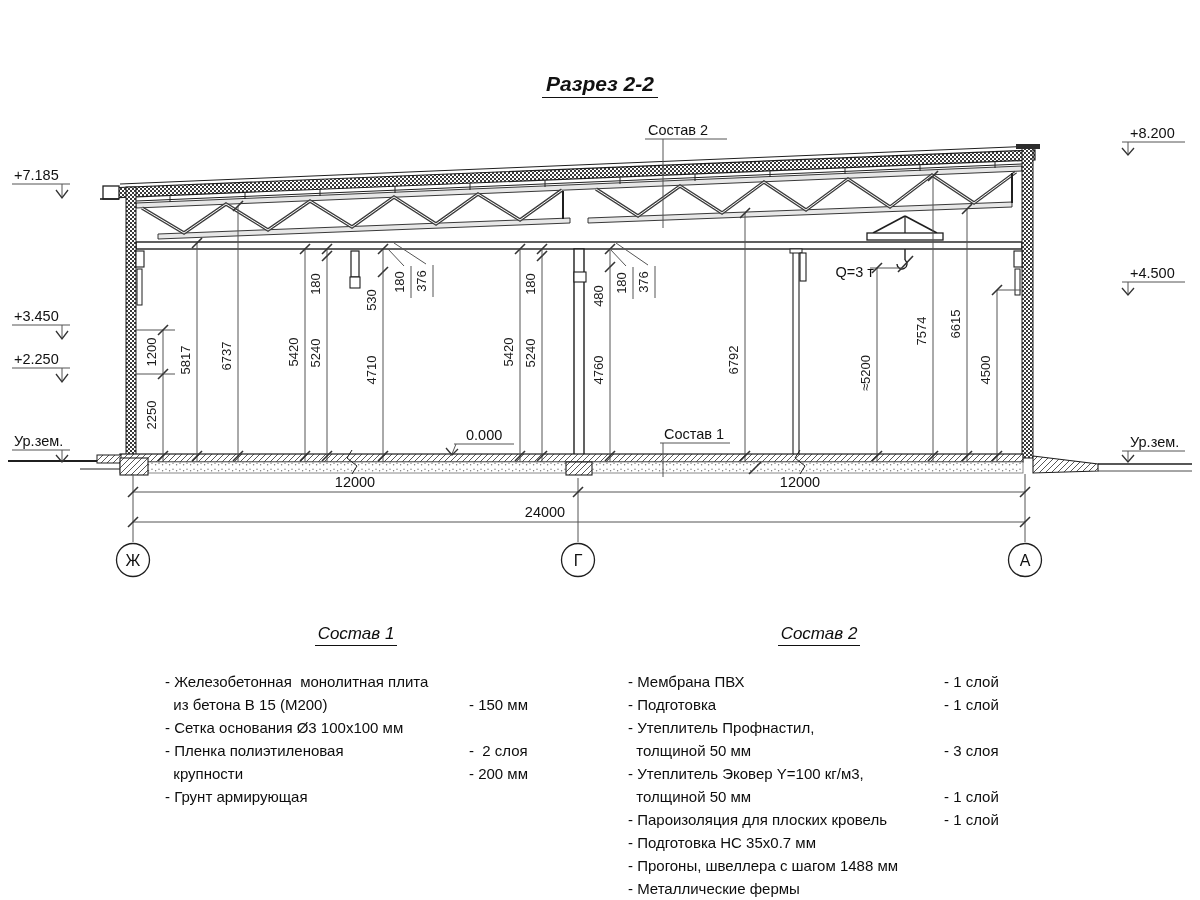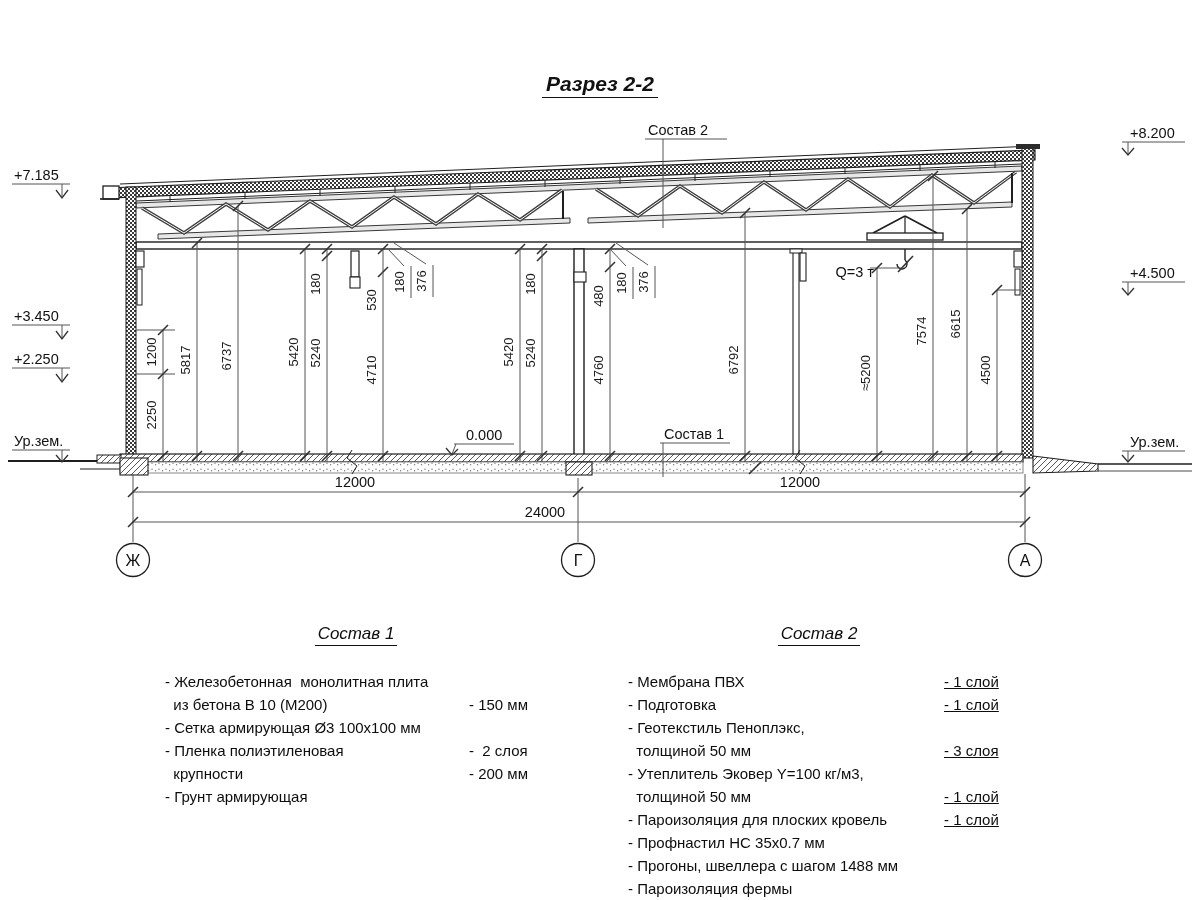--- a/index.html
+++ b/index.html
@@ -14,21 +14,21 @@
   .ax{font-size:16px;fill:#111;}
   .dl{stroke:#555;stroke-width:1;fill:none;}
   .tk{stroke:#333;stroke-width:1.6;}
   .st{stroke:#1f1f1f;fill:none;}
   .mat{position:absolute;width:382px;color:#0d0d0d;font-size:15px;line-height:23px;}
   .mat .hd{text-align:center;margin-bottom:25px;}
   .mat .hd span{font-style:italic;font-size:17px;border-bottom:1.4px solid #111;padding:0 3px 2px;}
   .mat .row{display:flex;}
   .mat .nm{flex:1;white-space:pre;}
   .mat .vl{width:78px;white-space:pre;}
-  .m2 .vl{width:66px;text-decoration:underline;}
+  .m2 .vl{width:66px;}
 </style>
 </head>
 <body>
 
 <div class="stage">
 
   <div class="title">
     <span>Разрез 2-2</span>
   </div>
 
@@ -366,25 +366,25 @@
 
   <div class="mat m1" style="left:165px;top:622px;">
     <div class="hd">
       <span>Состав 1</span>
     </div>
     <div class="row">
         <span class="nm">- Железобетонная  монолитная плита</span>
         <span class="vl"></span>
       </div>
     <div class="row">
-        <span class="nm">  из бетона В 10 (М200)</span>
+        <span class="nm">  из бетона В 15 (М200)</span>
         <span class="vl">- 150 мм</span>
       </div>
     <div class="row">
-        <span class="nm">- Сетка армирующая Ø3 100х100 мм</span>
+        <span class="nm">- Сетка основания Ø3 100х100 мм</span>
         <span class="vl"></span>
       </div>
     <div class="row">
         <span class="nm">- Пленка полиэтиленовая</span>
         <span class="vl">-  2 слоя</span>
       </div>
     <div class="row">
         <span class="vl"></span>
       </div>
     <div class="row">
@@ -403,46 +403,46 @@
     </div>
     <div class="row">
         <span class="nm">- Мембрана ПВХ</span>
         <span class="vl">- 1 слой</span>
       </div>
     <div class="row">
         <span class="nm">- Подготовка</span>
         <span class="vl">- 1 слой</span>
       </div>
     <div class="row">
-        <span class="nm">- Геотекстиль Пеноплэкс,</span>
+        <span class="nm">- Утеплитель Профнастил,</span>
         <span class="vl"></span>
       </div>
     <div class="row">
         <span class="nm">  толщиной 50 мм</span>
         <span class="vl">- 3 слоя</span>
       </div>
     <div class="row">
         <span class="nm">- Утеплитель Эковер Y=100 кг/м3,</span>
         <span class="vl"></span>
       </div>
     <div class="row">
         <span class="nm">  толщиной 50 мм</span>
         <span class="vl">- 1 слой</span>
       </div>
     <div class="row">
         <span class="nm">- Пароизоляция для плоских кровель</span>
         <span class="vl">- 1 слой</span>
       </div>
     <div class="row">
-        <span class="nm">- Профнастил НС 35х0.7 мм</span>
+        <span class="nm">- Подготовка НС 35х0.7 мм</span>
         <span class="vl"></span>
       </div>
     <div class="row">
         <span class="nm">- Прогоны, швеллера с шагом 1488 мм</span>
         <span class="vl"></span>
       </div>
     <div class="row">
-        <span class="nm">- Пароизоляция фермы</span>
+        <span class="nm">- Металлические фермы</span>
         <span class="vl"></span>
       </div>
   </div>
 
 </div>
 
 </body></html>

